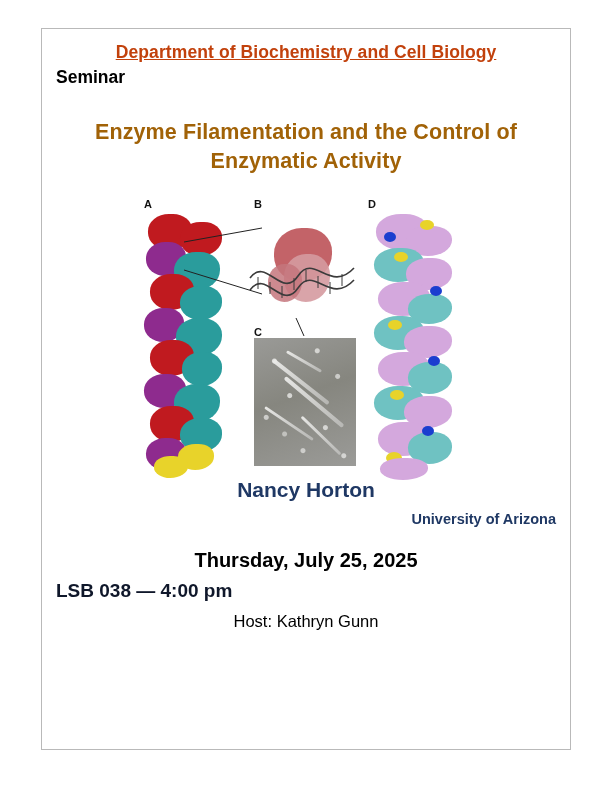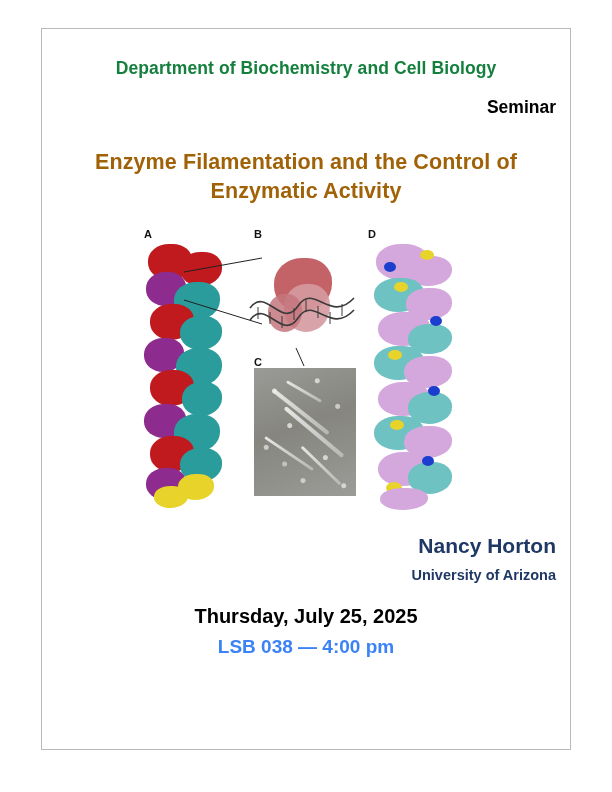--- a/index.html
+++ b/index.html
@@ -36,28 +36,29 @@
     position: absolute;
     left: 56px;
     top: 40px;
     width: 500px;
     height: 700px;
   }
   .dept-line {
     text-align: center;
     font-weight: bold;
     font-size: 17.5px;
-    color: #15803d;
+    color: #c2410c;
     line-height: 1.45;
     letter-spacing: 0.1px;
-    margin: 16px auto;
+    margin: 0 auto;
     width: 470px;
+    text-decoration: underline;
   }
   .seminar-line {
-    text-align: right;
+    text-align: left;
     font-weight: bold;
     font-size: 17.5px;
     color: #000000;
     margin-top: 2px;
   }
   .talk-title {
     margin-top: 30px;
     text-align: center;
     font-weight: bold;
     font-size: 21.5px;
@@ -135,46 +136,46 @@
   .panelB-art {
     position: absolute;
     left: 112px;
     top: 22px;
     width: 112px;
     height: 100px;
   }
 
   
   .speaker {
-    margin-top: 26px;
-    text-align: right;
+    margin-top: 0;
+    text-align: center;
     font-weight: bold;
     font-size: 21px;
     color: #1f3864;
   }
   .affiliation {
     margin-top: 9px;
     text-align: right;
     font-weight: bold;
     font-size: 14.5px;
     color: #1f3864;
   }
   .date {
     margin-top: 22px;
     text-align: center;
     font-weight: bold;
     font-size: 20px;
     color: #000000;
   }
   .place {
     margin-top: 8px;
-    text-align: center;
+    text-align: left;
     font-weight: bold;
     font-size: 19px;
-    color: #3b82f6;
+    color: #0f172a;
   }
   .host {
     margin-top: 10px;
     text-align: center;
     font-size: 16.5px;
     color: #000000;
   }
   .accommodation {
     margin-top: 12px;
     text-align: center;
@@ -280,15 +281,16 @@
       <div class="fig-label panelA">A</div>
       <div class="fig-label panelB">B</div>
       <div class="fig-label panelC">C</div>
       <div class="fig-label panelD">D</div>
     </div>
 
     <div class="speaker">Nancy Horton</div>
     <div class="affiliation">University of Arizona</div>
     <div class="date">Thursday, July 25, 2025</div>
     <div class="place">LSB 038 — 4:00 pm</div>
+    <div class="host">Host: Kathryn Gunn</div>
 
   </div>
 </div>
 
 </body></html>

